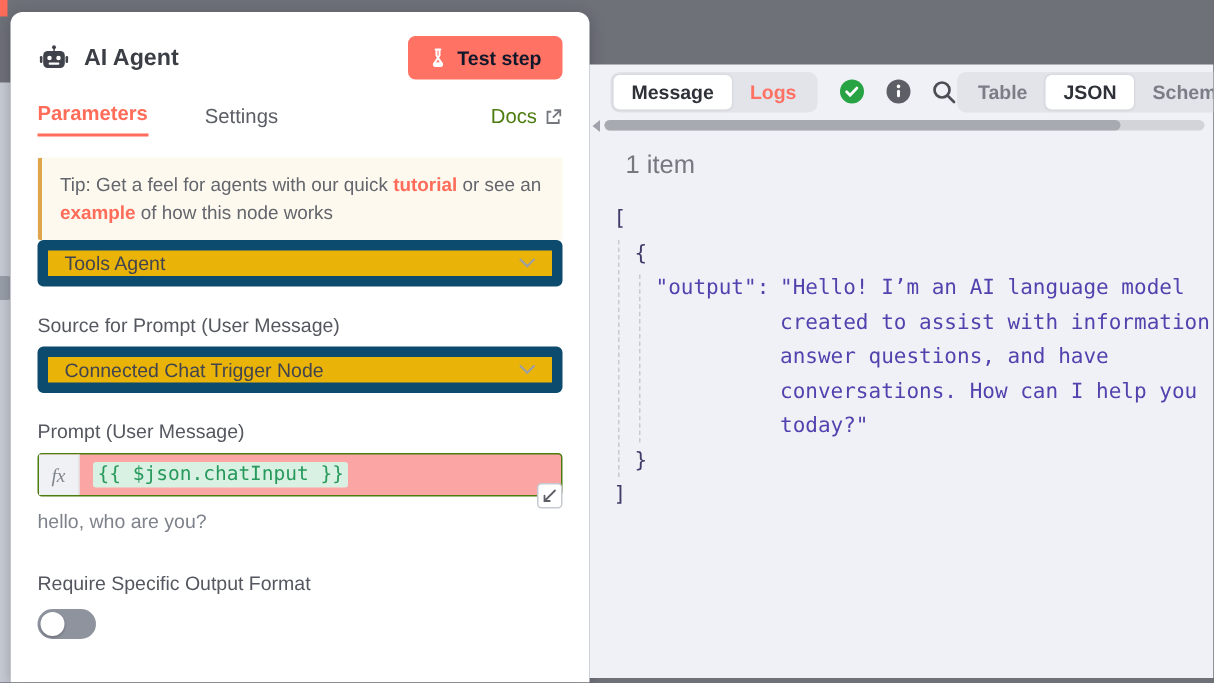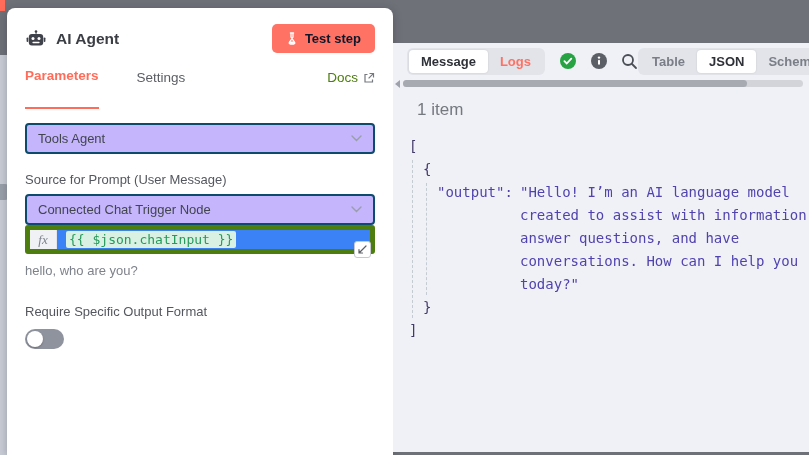--- a/index.html
+++ b/index.html
@@ -13,37 +13,37 @@
 
   
   .card { position:absolute; left:7px; top:8px; width:386px; height:447px; background:#ffffff;
           border-radius:8px 8px 0 0; box-shadow:0 2px 10px rgba(25,26,35,.28); }
   .card-header { display:flex; align-items:center; padding:16px 18px 0 18px; }
   .node-title { margin-left:9px; font-size:15.5px; font-weight:700; color:#3b3e45; }
   .test-step-btn { margin-left:auto; display:flex; align-items:center; gap:7px; background:#ff7264;
                    color:#0f172a; font-size:13px; font-weight:700; padding:7px 14px; border:none;
                    border-radius:5px; cursor:pointer; }
   .tabs { display:flex; align-items:flex-end; margin-top:15px; padding:0 18px; font-size:13.5px; }
-  .tab { padding-bottom:24px; cursor:pointer; }
+  .tab { padding-bottom:6px; cursor:pointer; }
   .tab-parameters { color:#ff6d5a; font-weight:700; border-bottom:2px solid #ff6d5a; }
   .tab-settings { margin-left:38px; color:#5a5d64; }
   .tab-docs { margin-left:auto; color:#4d7c0f; display:flex; align-items:center; gap:5px; }
   .card-body { padding:14px 18px 0 18px; }
 
   .tip-box { background:#fdf9ee; border-left:3px solid #dfa54d; border-radius:2px;
              padding:9px 12px; font-size:12.6px; line-height:1.48; color:#63666d; }
   .tip-link { color:#ff6d5a; font-weight:700; cursor:pointer; }
 
   .field-label { font-size:13px; color:#54575f; margin:18px 0 7px 0; }
-  .select { height:31px; border:2px solid #0c4a6e; border-radius:4px; background:#c4b5fd;
+  .select { height:31px; border:7px solid #0c4a6e; border-radius:4px; background:#eab308;
             display:flex; align-items:center; justify-content:space-between; padding:0 11px;
             font-size:13px; color:#42454d; cursor:pointer; }
 
-  .expr-row { position:relative; display:flex; align-items:center; height:29px; background:#3b82f6;
-              border:5px solid #4d7c0f; border-radius:3px; }
+  .expr-row { position:relative; display:flex; align-items:center; height:29px; background:#fca5a5;
+              border:1px solid #4d7c0f; border-radius:3px; }
   .fx-cell { width:27px; align-self:stretch; background:#eff1f4; border-right:1px solid #e2e4e9;
              display:flex; align-items:center; justify-content:center;
              font-family:"Liberation Serif", serif; font-style:italic; font-size:13px; color:#7f838d; }
   .expr-code { margin-left:9px; font-family:"DejaVu Sans Mono", monospace; font-size:13px;
                color:#27995c; background:#d9f1e2; padding:1px 3px; border-radius:2px; }
   .expand-btn { position:absolute; right:-1px; bottom:-9px; width:17px; height:17px; background:#fff;
                 border:1px solid #c6c9d0; border-radius:3px; display:flex; align-items:center;
                 justify-content:center; cursor:pointer; }
   .expr-preview { margin-top:9px; font-size:13px; color:#7e828b; }
 
@@ -130,40 +130,44 @@
         <svg width="12" height="12" viewBox="0 0 12 12">
           <path d="M4.5 2.5H2v7.5h7.5V7.5" fill="none" stroke="#75787f" stroke-width="1.2"></path>
           <path d="M6.5 1.5h4v4 M10.3 1.7L5.6 6.4" fill="none" stroke="#75787f" stroke-width="1.2"></path>
         </svg>
       </span>
     </span>
   </div>
 
   <div class="card-body">
 
+    <div class="tip-box">
+      <span>Tip: Get a feel for agents with our quick </span><span class="tip-link">tutorial</span><span> or see an </span><span class="tip-link">example</span><span> of how this node works</span>
+    </div>
 
     <div class="select">
       <span>Tools Agent</span>
       <span>
         <svg width="11" height="7" viewBox="0 0 11 7">
             <path d="M1 1l4.5 4.5L10 1" fill="none" stroke="#9a9ea8" stroke-width="1.4" stroke-linecap="round"></path>
           </svg>
       </span>
     </div>
 
     <div class="field-label">Source for Prompt (User Message)</div>
     <div class="select">
       <span>Connected Chat Trigger Node</span>
       <span>
         <svg width="11" height="7" viewBox="0 0 11 7">
             <path d="M1 1l4.5 4.5L10 1" fill="none" stroke="#9a9ea8" stroke-width="1.4" stroke-linecap="round"></path>
           </svg>
       </span>
     </div>
 
+    <div class="field-label">Prompt (User Message)</div>
     <div class="expr-row">
       <span class="fx-cell">fx</span>
       <span class="expr-code">{{ $json.chatInput }}</span>
       <span class="expand-btn">
         <svg width="9" height="9" viewBox="0 0 9 9">
           <path d="M8 1L1.5 7.5 M1 4.5V8h3.5" fill="none" stroke="#5c5f66" stroke-width="1.2" stroke-linecap="round"></path>
         </svg>
       </span>
     </div>
     <div class="expr-preview">hello, who are you?</div>

